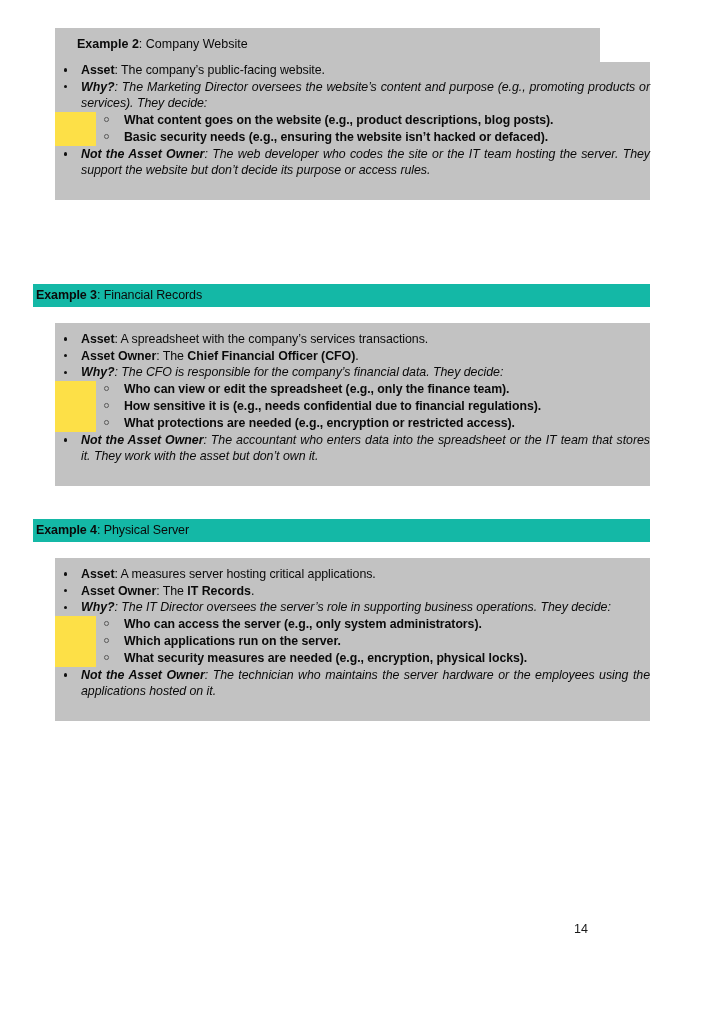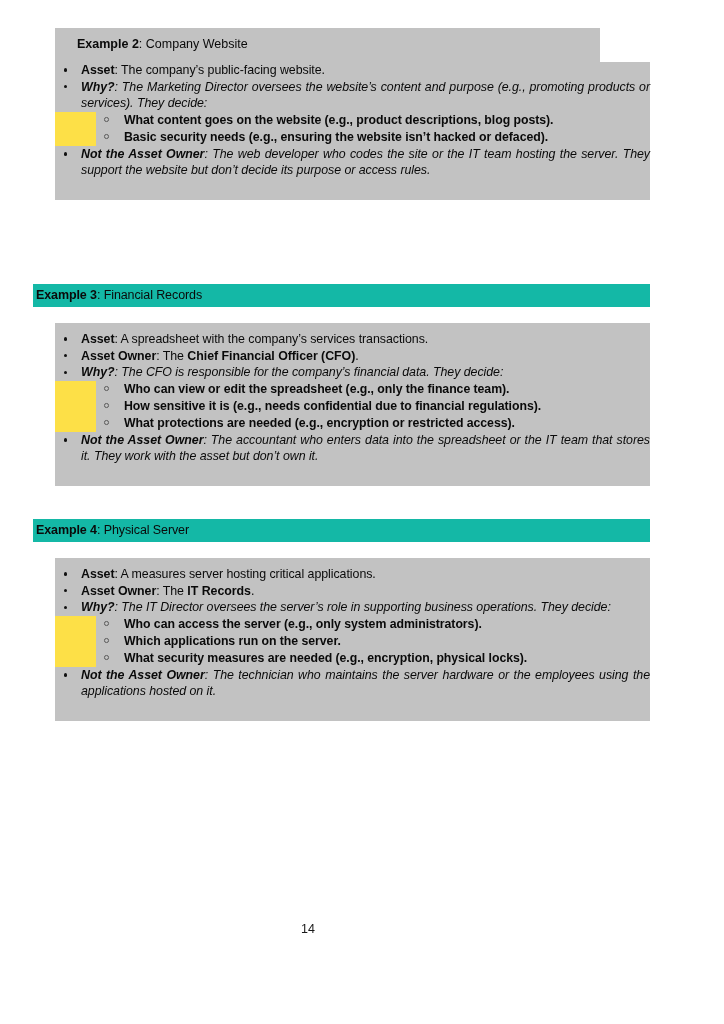--- a/index.html
+++ b/index.html
@@ -124,23 +124,23 @@
     width: 4.6px;
     height: 4.6px;
     border: 1px solid #5a5a5a;
     border-radius: 50%;
     box-sizing: border-box;
   }
 
   
   .page-number {
     position: absolute;
-    left: 14px;
+    left: 0;
     width: 588px;
-    text-align: center;
+    text-align: right;
     font-size: 12.5px;
     color: #1a1a1a;
   }
 </style>
 </head>
 <body>
 
 <div class="page">
 
   <div class="section" id="sec-ex2" style="top:28px;">

